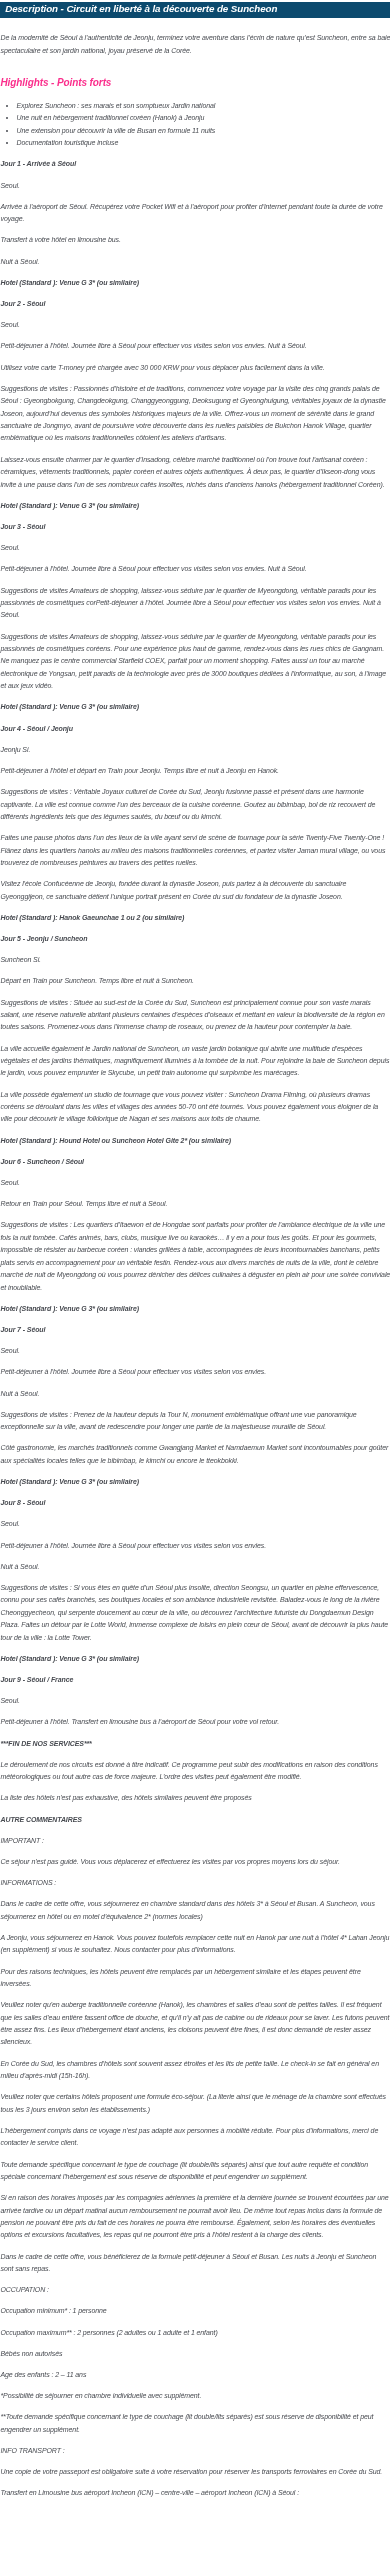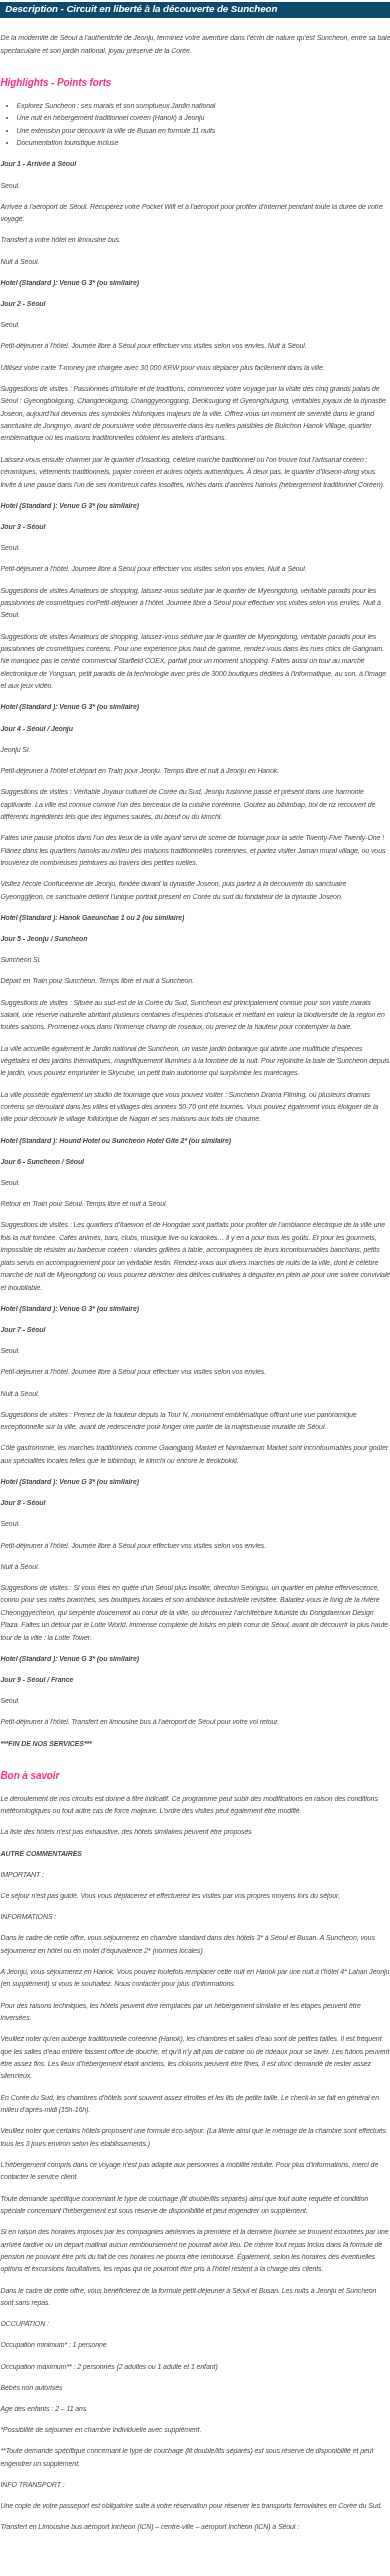--- a/index.html
+++ b/index.html
@@ -119,21 +119,20 @@
       <p class="">Petit-déjeuner à l’hôtel. Journée libre à Séoul pour effectuer vos visites selon vos envies.</p>
       <p class="">Nuit à Séoul.</p>
       <p class="">Suggestions de visites : Si vous êtes en quête d’un Séoul plus insolite, direction Seongsu, un quartier en pleine effervescence, connu pour ses cafés branchés, ses boutiques locales et son ambiance industrielle revisitée. Baladez-vous le long de la rivière Cheonggyecheon, qui serpente doucement au cœur de la ville, ou découvrez l’architecture futuriste du Dongdaemun Design Plaza. Faites un détour par le Lotte World, immense complexe de loisirs en plein cœur de Séoul, avant de découvrir la plus haute tour de la ville : la Lotte Tower.</p>
       <p class="bold">Hotel (Standard ): Venue G 3* (ou similaire)</p>
       <p class="bold">Jour 9 - Séoul / France</p>
       <p class="">Seoul.</p>
       <p class="">Petit-déjeuner à l’hôtel. Transfert en limousine bus à l’aéroport de Séoul pour votre vol retour.</p>
       <p class="bold">***FIN DE NOS SERVICES***</p>
     </div>
 
-  <h2 class="pink-heading">Bon à savoir</h2>
   <div class="blocks">
       <p class="">Le déroulement de nos circuits est donné à titre indicatif. Ce programme peut subir des modifications en raison des conditions météorologiques ou tout autre cas de force majeure. L’ordre des visites peut également être modifié.</p>
       <p class="">La liste des hôtels n'est pas exhaustive, des hôtels similaires peuvent être proposés</p>
       <p class="bold">AUTRE COMMENTAIRES</p>
       <p class="">IMPORTANT :</p>
       <p class="">Ce séjour n'est pas guidé. Vous vous déplacerez et effectuerez les visites par vos propres moyens lors du séjour.</p>
       <p class="">INFORMATIONS :</p>
       <p class="">Dans le cadre de cette offre, vous séjournerez en chambre standard dans des hôtels 3* à Séoul et Busan. A Suncheon, vous séjournerez en hôtel ou en motel d'équivalence 2* (normes locales)</p>
       <p class="">A Jeonju, vous séjournerez en Hanok. Vous pouvez toutefois remplacer cette nuit en Hanok par une nuit à l’hôtel 4* Lahan Jeonju (en supplément) si vous le souhaitez. Nous contacter pour plus d’informations.</p>
       <p class="">Pour des raisons techniques, les hôtels peuvent être remplacés par un hébergement similaire et les étapes peuvent être inversées.</p>

